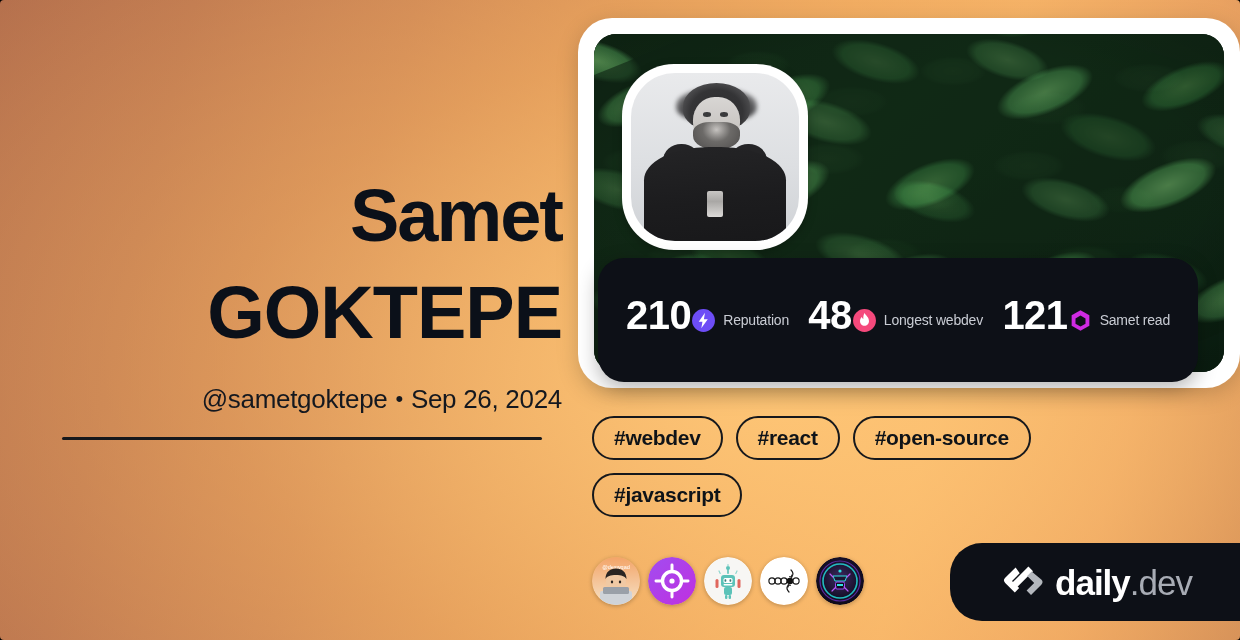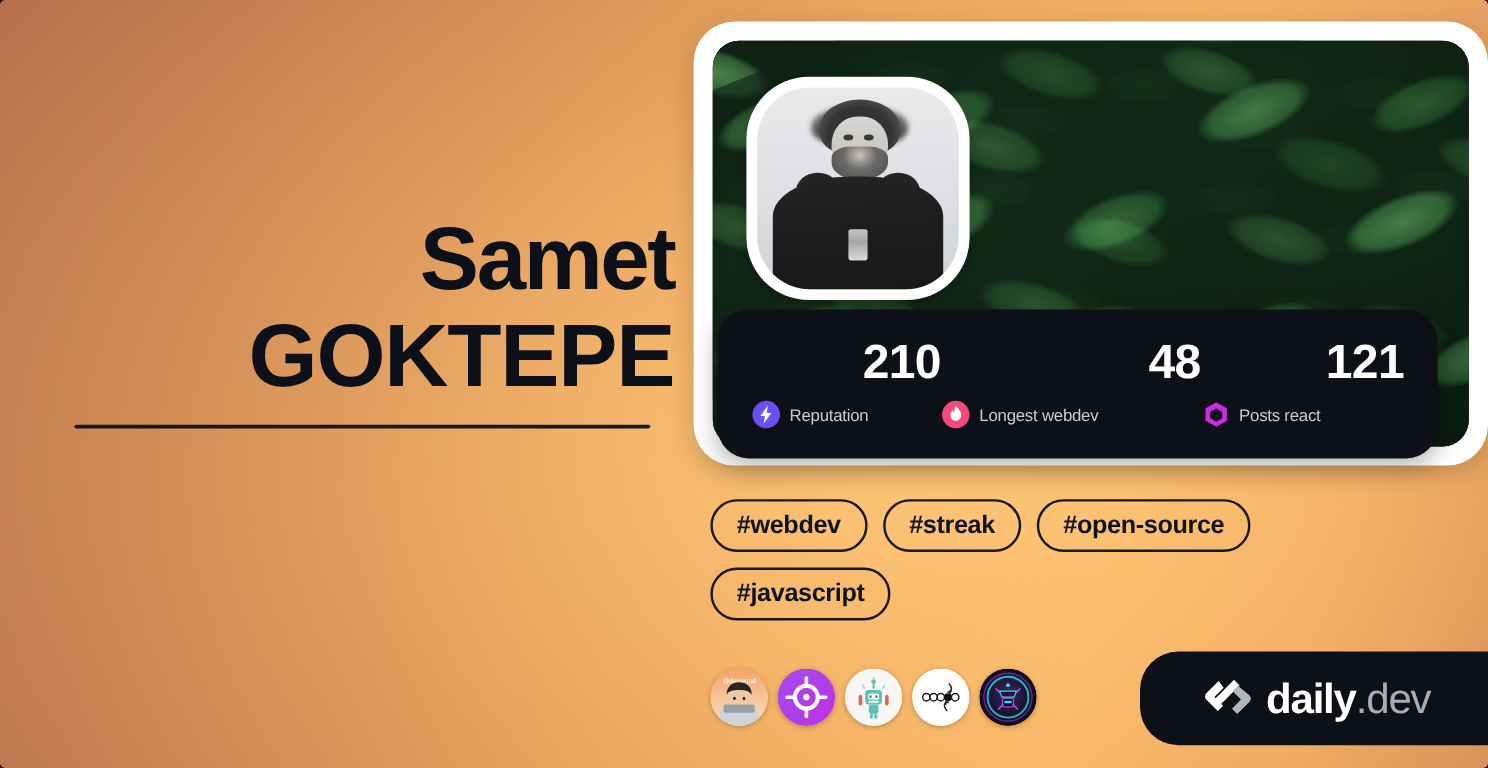--- a/index.html
+++ b/index.html
@@ -52,21 +52,21 @@
     font-size: 74px;
     font-weight: 700;
     line-height: 0.96;
     letter-spacing: -2px;
     color: #0b1019;
     white-space: nowrap;
   }
   .name-line.surname {
     font-weight: 800;
     letter-spacing: -1px;
-    margin-top: 10px;
+    margin-top: 26px;
   }
   #meta-row {
     margin-top: 36px;
     font-size: 26px;
     color: #14181f;
     letter-spacing: -0.3px;
     white-space: nowrap;
   }
   #meta-row .handle { font-weight: 500; }
   #meta-row .dot {
@@ -242,21 +242,20 @@
     background: #0d1017;
     border-radius: 26px;
     box-shadow: 0 6px 20px rgba(0,0,0,0.30);
     display: flex;
     align-items: center;
     padding: 0 28px;
     box-sizing: border-box;
   }
   .stat {
     display: flex;
-    flex-direction: column;
     justify-content: center;
   }
   .stat.s0 { width: 168px; }
   .stat.s1 { width: 230px; }
   .stat.s2 { width: 180px; }
   .stat-value {
     font-size: 40px;
     font-weight: 700;
     color: #ffffff;
     letter-spacing: -0.5px;
@@ -342,20 +341,23 @@
 </style>
 </head>
 <body>
 
 <div id="devcard">
 
   <div id="left-col">
     <div class="name-line given">Samet</div>
     <div class="name-line surname">GOKTEPE</div>
 
+    <div id="meta-row">
+      <span class="handle">@sametgoktepe</span><span class="dot">•</span><span class="joined">Sep 26, 2024</span>
+    </div>
 
     <div id="divider"></div>
   </div>
 
   <div id="cover-card">
     <div id="cover-photo">
       <div class="leaf-bg"></div>
       <div class="leaf-bg layer2"></div>
       <div class="leaf-bg layer3"></div>
       <div class="leaf-dark-vignette"></div>
@@ -401,29 +403,29 @@
       </div>
     </div>
 
     <div class="stat s2">
       <div class="stat-value">121</div>
       <div class="stat-label-row">
         <svg class="stat-ico" viewBox="0 0 24 24">
           <path d="M12 2.2 20.5 7v10L12 21.8 3.5 17V7z" fill="#cf2ae2"></path>
           <path d="M12 7.2 16.8 10v5L12 17.8 7.2 15v-5z" fill="#0d1017"></path>
         </svg>
-        <span class="stat-label">Posts react</span>
+        <span class="stat-label">Samet read</span>
       </div>
     </div>
 
   </div>
 
   <div id="tags">
     <span class="tag">#webdev</span>
-    <span class="tag">#streak</span>
+    <span class="tag">#react</span>
     <span class="tag">#open-source</span>
     <span class="tag">#javascript</span>
   </div>
 
   <div id="badges">
 
     <div class="badge">
       <svg viewBox="0 0 48 48">
         <defs>
           <linearGradient id="mg" x1="0" y1="0" x2="0" y2="1">

